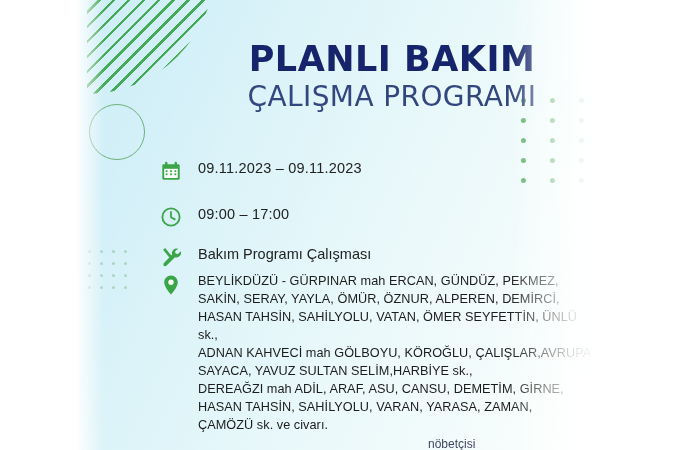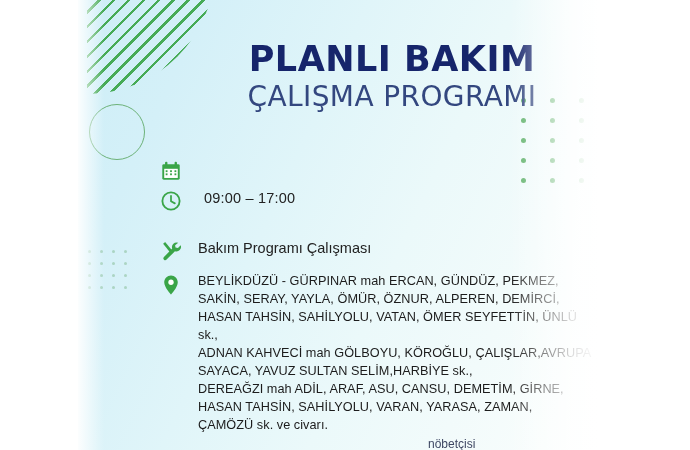--- a/index.html
+++ b/index.html
@@ -150,22 +150,22 @@
     align-items: center;
     justify-content: center;
   }
   .row-text {
     font-size: 13.5px;
     color: #222;
     line-height: 1.45;
     font-family: "Liberation Sans", sans-serif;
   }
   #row-date  { top: 158px; }
-  #row-time  { top: 188px; gap: 6px; }
-  #row-work  { top: 238px; }
+  #row-time  { top: 204px; }
+  #row-work  { top: 244px; }
   #row-place { top: 272px; }
 
   #row-date .row-text,
   #row-time .row-text { font-size: 14.5px; letter-spacing: 0.2px; }
   #row-work .row-text { font-size: 14.5px; }
 
   #address-text {
     font-size: 12.7px;
     line-height: 1.42;
     color: #1c1c1c;
@@ -246,20 +246,21 @@
         <g fill="#3aa548">
           <rect x="6.2" y="11.2" width="2" height="2"></rect>
           <rect x="11" y="11.2" width="2" height="2"></rect>
           <rect x="15.8" y="11.2" width="2" height="2"></rect>
           <rect x="6.2" y="14.6" width="2" height="2"></rect>
           <rect x="11" y="14.6" width="2" height="2"></rect>
           <rect x="15.8" y="14.6" width="2" height="2"></rect>
         </g>
       </svg>
     </span>
+    <span class="row-text">09.11.2023 – 09.11.2023</span>
   </div>
 
   <div class="info-row" id="row-time">
     <span class="row-icon">
       <svg width="22" height="22" viewBox="0 0 24 24" aria-hidden="true">
         <circle cx="12" cy="12" r="9.4" fill="none" stroke="#3aa548" stroke-width="2"></circle>
         <path d="M12 6.4 L12 12.3 L16.2 14.6" fill="none" stroke="#3aa548" stroke-width="1.9" stroke-linecap="round" stroke-linejoin="round"></path>
       </svg>
     </span>
     <span class="row-text">09:00 – 17:00</span>

